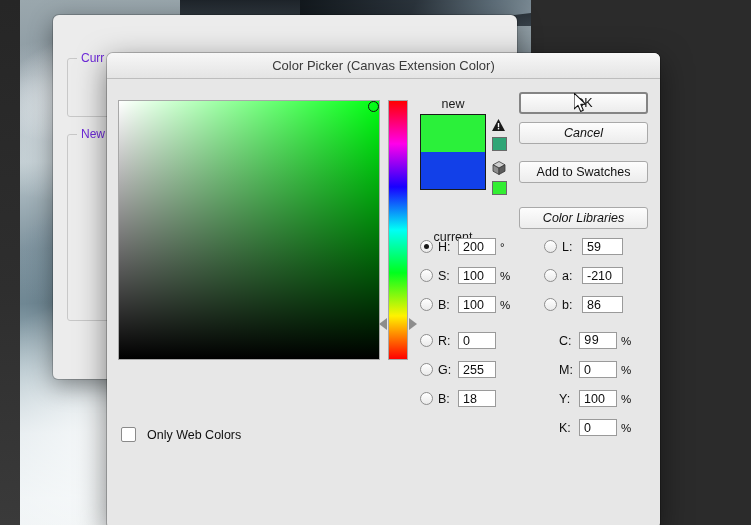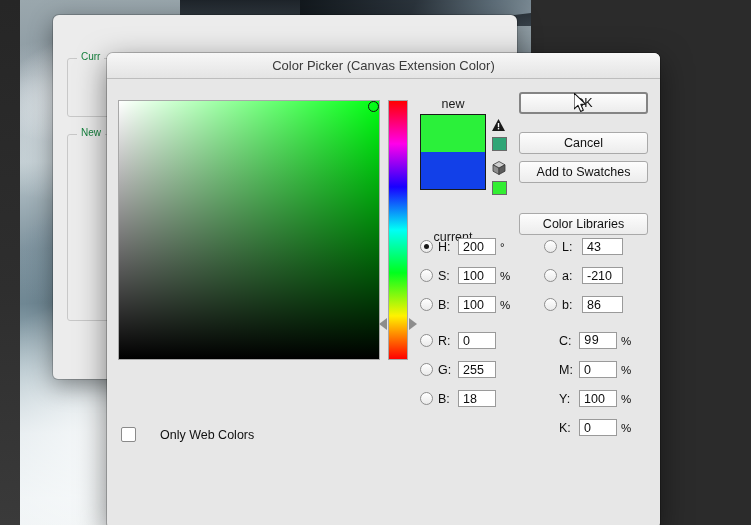--- a/index.html
+++ b/index.html
@@ -41,21 +41,21 @@
   .shoe{position:absolute;height:13px;border-radius:6px 9px 4px 4px;
     background:linear-gradient(180deg,#f3f4f6 0%,#cfd3d8 60%,#9aa0a6 100%);
     border-bottom:2px solid #4a4f55;}
   
   #canvas-size{position:absolute;left:53px;top:15px;width:464px;height:364px;
     background:#ececec;border-radius:6px 6px 5px 5px;
     box-shadow:0 7px 24px rgba(0,0,0,.42),0 0 0 1px rgba(0,0,0,.18);overflow:hidden;}
   #cs-title{height:24px;line-height:24px;text-align:center;font-size:12.5px;color:#9a9a9a;
     background:linear-gradient(180deg,#fbfbfb 0%,#eeeeee 100%);border-bottom:1px solid #d2d2d2;}
   .cs-group{position:absolute;border:1px solid #c8c8c8;border-radius:3px;background:transparent;}
-  .cs-legend{position:absolute;font-size:10px;color:#15803d;background:#ececec;padding:0 4px;}
+  .cs-legend{position:absolute;font-size:12px;color:#6d28d9;background:#ececec;padding:0 4px;}
   #cs-foot{position:absolute;left:66px;top:338px;font-size:12.5px;color:#1a1a1a;}
   
   #color-picker{position:absolute;left:107px;top:53px;width:553px;height:475px;
     background:#e7e7e7;border-radius:6px 6px 5px 5px;overflow:hidden;
     box-shadow:0 9px 30px rgba(0,0,0,.5),0 0 0 1px rgba(0,0,0,.22);}
   #cp-title{height:25px;line-height:25px;text-align:center;font-size:13px;color:#3a3a3a;
     background:linear-gradient(180deg,#f7f7f7 0%,#e4e4e4 100%);border-bottom:1px solid #bdbdbd;}
   
   #sb-field{position:absolute;left:11px;top:47px;width:262px;height:260px;
     border:1px solid #a8a8a8;box-sizing:border-box;}
@@ -72,21 +72,21 @@
   #hue-arrow-l{left:272px;border-right:8px solid #8d8d8d;}
   #hue-arrow-r{left:302px;border-left:8px solid #8d8d8d;}
   
   #sw-new-label,#sw-cur-label{position:absolute;font-size:12.5px;color:#1a1a1a;text-align:center;width:70px;}
   #swatch-box{position:absolute;left:313px;top:61px;width:66px;height:76px;border:1px solid #1a1a1a;box-sizing:border-box;}
   #swatch-new{height:50%;}
   #swatch-cur{height:50%;}
   .alert-wrap{position:absolute;width:17px;}
   .mini-swatch{width:15px;height:14px;border:1px solid #6a6a6a;box-sizing:border-box;margin-top:2px;}
   
-  #web-colors{position:absolute;left:14px;top:374px;display:flex;align-items:center;gap:24px;}
+  #web-colors{position:absolute;left:14px;top:374px;display:flex;align-items:center;gap:11px;}
   #web-cb{width:13px;height:13px;border:1px solid #8a8a8a;background:#fff;border-radius:2px;}
   #web-lbl{font-size:12.5px;color:#101010;}
   
   .btn{position:absolute;left:412px;width:129px;height:22px;border-radius:3px;font-size:12.5px;color:#111;
     display:flex;align-items:center;justify-content:center;
     background:linear-gradient(180deg,#fdfdfd 0%,#ececec 100%);border:1px solid #a9a9a9;box-sizing:border-box;}
   .btn.primary{border:2px solid #848484;}
   
   .nrow{position:absolute;display:flex;align-items:center;font-size:12.5px;color:#0d0d0d;}
   .radio{width:13px;height:13px;border-radius:50%;border:1px solid #8e8e8e;box-sizing:border-box;
@@ -171,27 +171,27 @@
 
   <div id="web-colors">
     <div id="web-cb"></div>
     <span id="web-lbl">Only Web Colors</span>
   </div>
 
   <div id="buttons">
       <div class="btn primary" style="top: 39px;">
         <span>OK</span>
       </div>
-      <div class="btn" style="top: 79px;">
+      <div class="btn" style="top: 69px; font-style: italic;">
         <span>Cancel</span>
       </div>
       <div class="btn" style="top: 108px;">
         <span>Add to Swatches</span>
       </div>
-      <div class="btn" style="top: 160px;">
+      <div class="btn" style="top: 154px; font-style: italic;">
         <span>Color Libraries</span>
       </div>
     </div>
 
   <div id="numeric-left">
       <div class="nrow" style="left: 313px; top: 185px;">
         <div class="radio on"></div>
         <span class="nlabel" style="width: 17px;">H:</span>
         <div class="nfield" style="width: 38px;">200</div>
         <span class="nunit">°</span>
@@ -221,21 +221,21 @@
       <div class="nrow" style="left: 313px; top: 337px;">
         <div class="radio"></div>
         <span class="nlabel" style="width: 17px;">B:</span>
         <div class="nfield" style="width: 38px;">18</div>
       </div>
     </div>
   <div id="numeric-right">
       <div class="nrow" style="left: 437px; top: 185px;">
         <div class="radio"></div>
         <span class="nlabel" style="width: 17px;">L:</span>
-        <div class="nfield" style="width: 41px;">43</div>
+        <div class="nfield" style="width: 41px;">59</div>
       </div>
       <div class="nrow" style="left: 437px; top: 214px;">
         <div class="radio"></div>
         <span class="nlabel" style="width: 17px;">a:</span>
         <div class="nfield" style="width: 41px;">-210</div>
       </div>
       <div class="nrow" style="left: 437px; top: 243px;">
         <div class="radio"></div>
         <span class="nlabel" style="width: 17px;">b:</span>
         <div class="nfield" style="width: 41px;">86</div>

